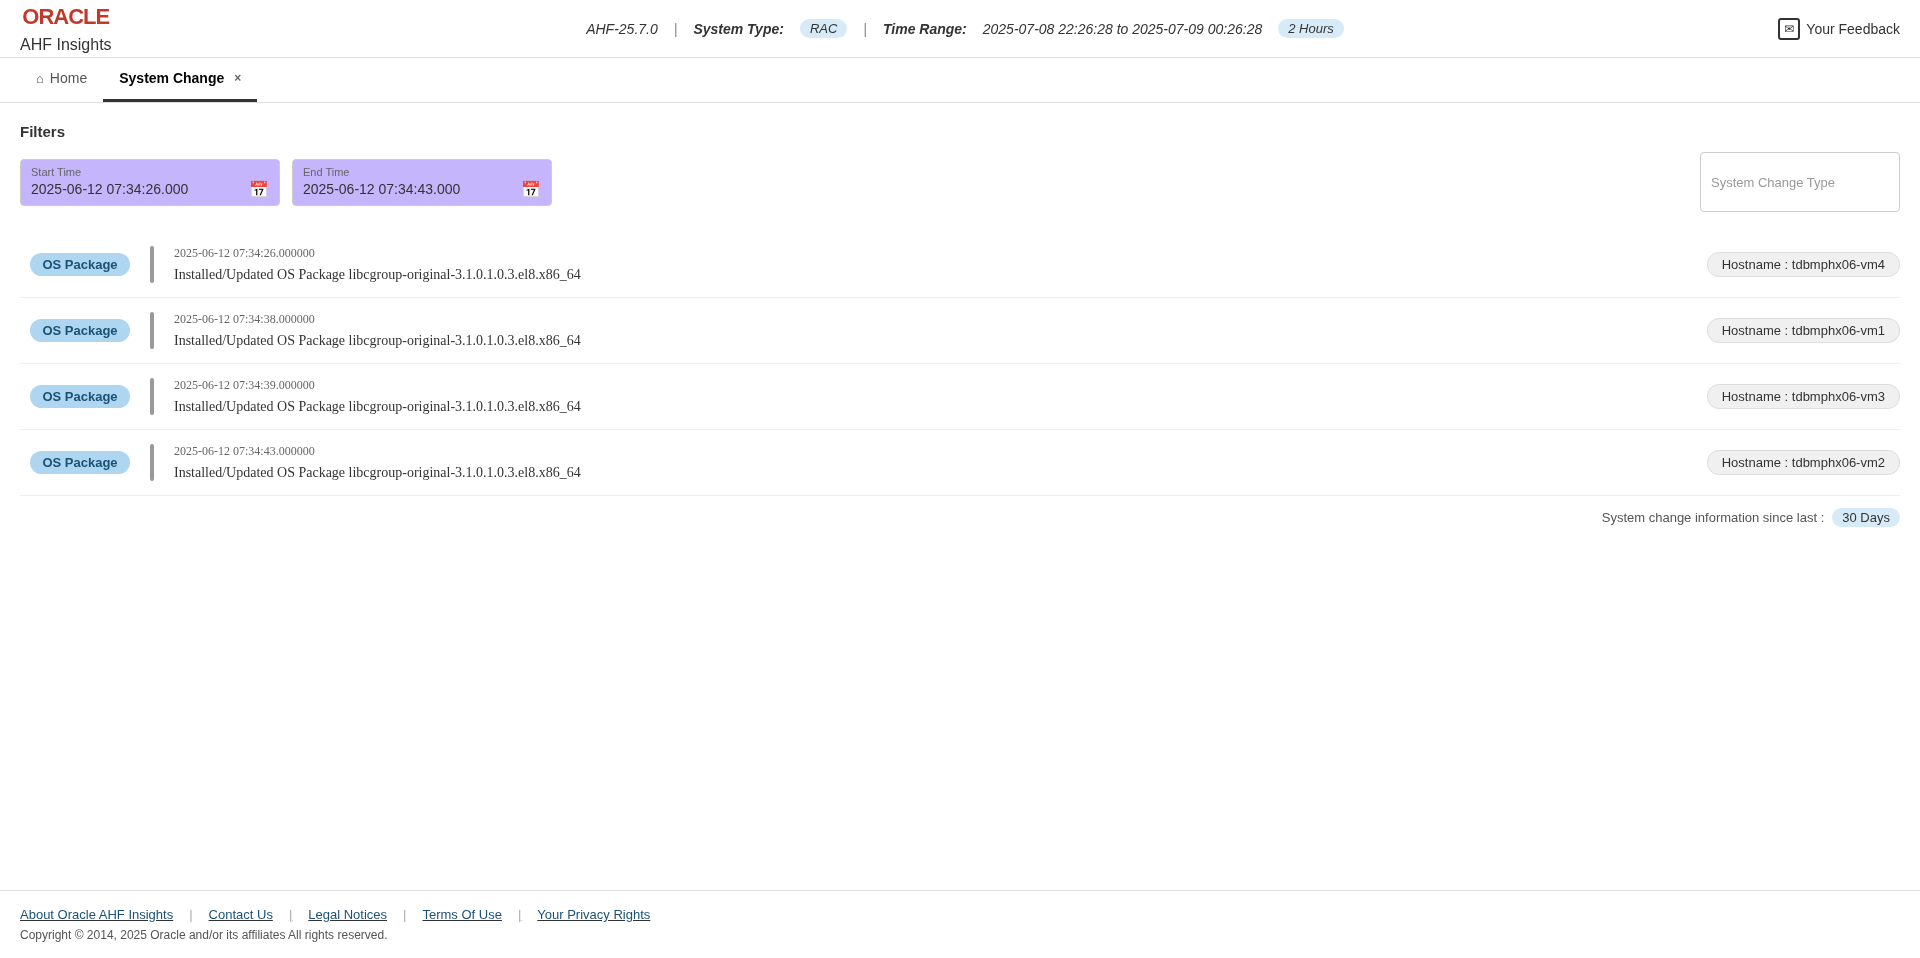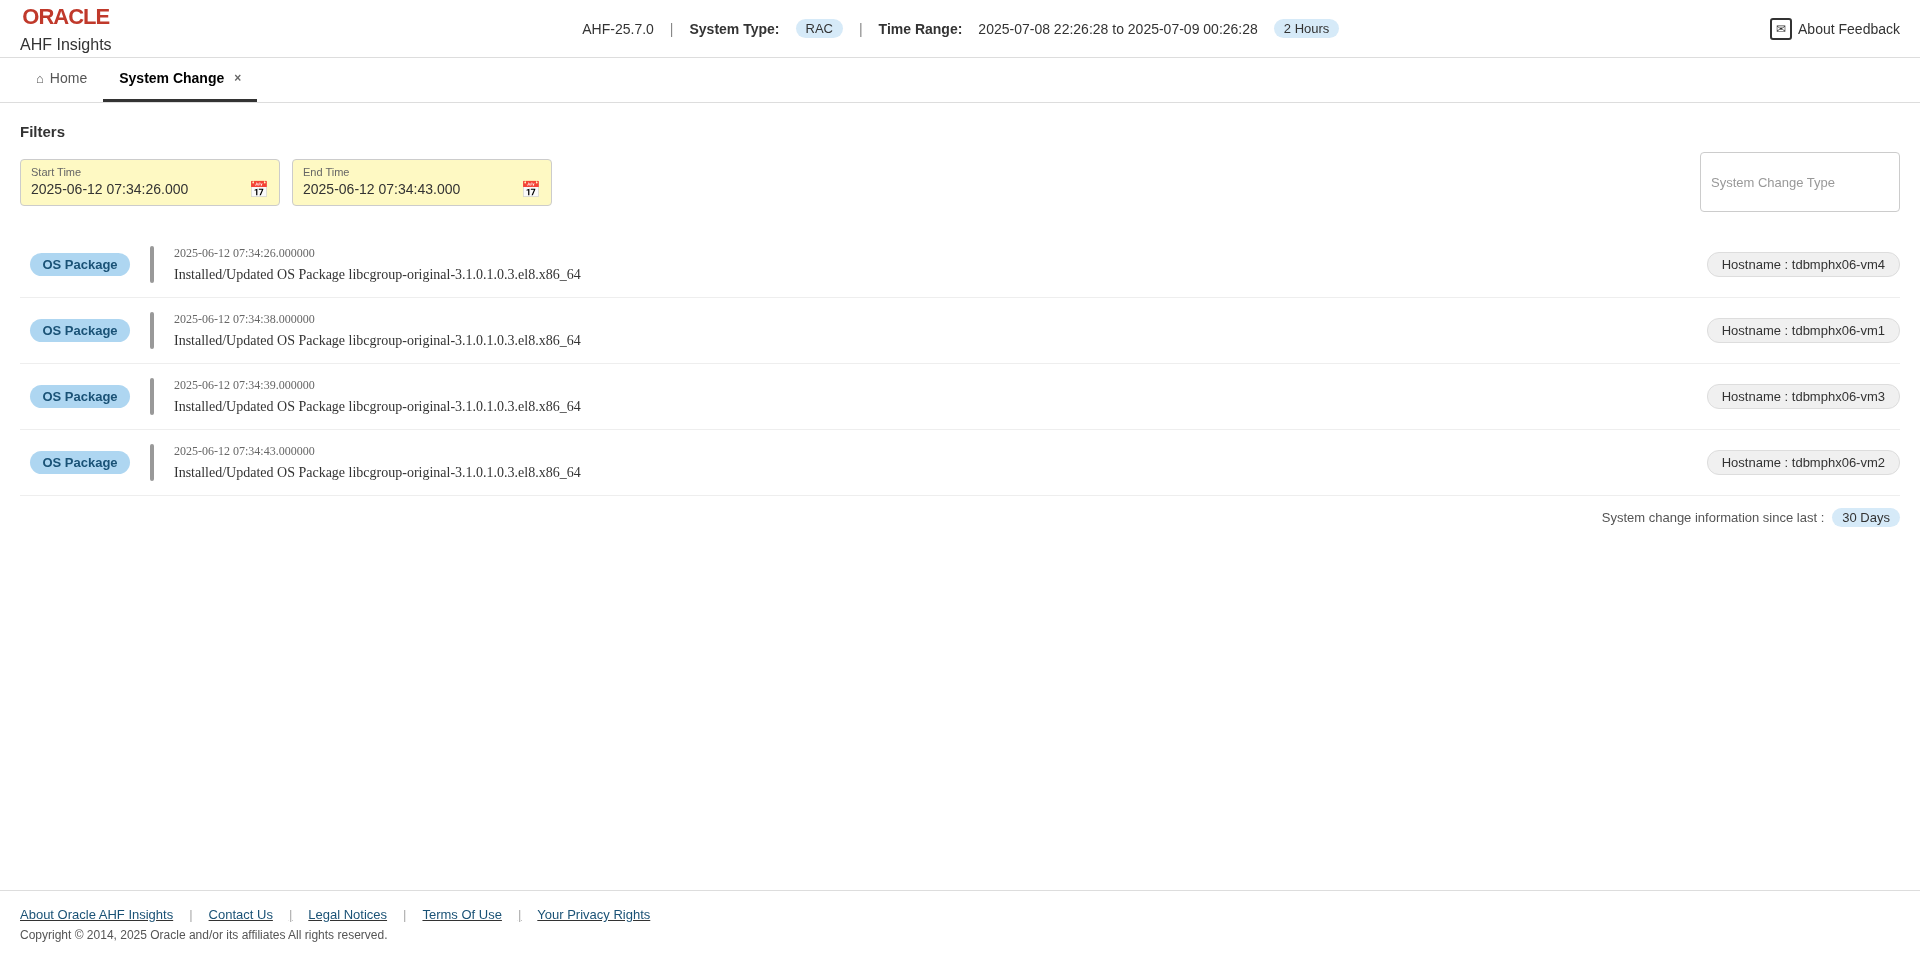--- a/index.html
+++ b/index.html
@@ -40,20 +40,21 @@
       color: #333;
       font-weight: normal;
     }
     .header-center {
       flex: 1;
       display: flex;
       align-items: center;
       justify-content: center;
       gap: 16px;
       font-size: 14px;
+      font-style: italic;
     }
     .header-center .version {
       color: #333;
     }
     .header-center .separator {
       color: #888;
     }
     .header-center .label {
       color: #333;
       font-weight: bold;
@@ -152,21 +153,21 @@
       align-items: center;
       gap: 12px;
       margin-bottom: 20px;
     }
     .filter-input-group {
       display: flex;
       flex-direction: column;
       border: 1px solid #ccc;
       border-radius: 4px;
       padding: 6px 10px;
-      background: #fef9c3;
+      background: #c4b5fd;
       min-width: 260px;
     }
     .filter-input-group .filter-label {
       font-size: 11px;
       color: #666;
       margin-bottom: 2px;
     }
     .filter-input-row {
       display: flex;
       align-items: center;
@@ -327,21 +328,21 @@
     <span class="label">System Type:</span>
     <span class="badge">RAC</span>
     <span class="separator">|</span>
     <span class="label">Time Range:</span>
     <span>2025-07-08 22:26:28 to 2025-07-09 00:26:28</span>
     <span class="hours-badge">2 Hours</span>
   </div>
   <div class="header-right">
     <button class="send-feedback-btn">
       <span class="feedback-icon">✉</span>
-      <span>About Feedback</span>
+      <span>Your Feedback</span>
     </button>
   </div>
 </header>
 
 <nav class="nav-tabs">
   <div class="tab-item">
     <span class="tab-home-icon">⌂</span>
     <span>Home</span>
   </div>
   <div class="tab-item active">

